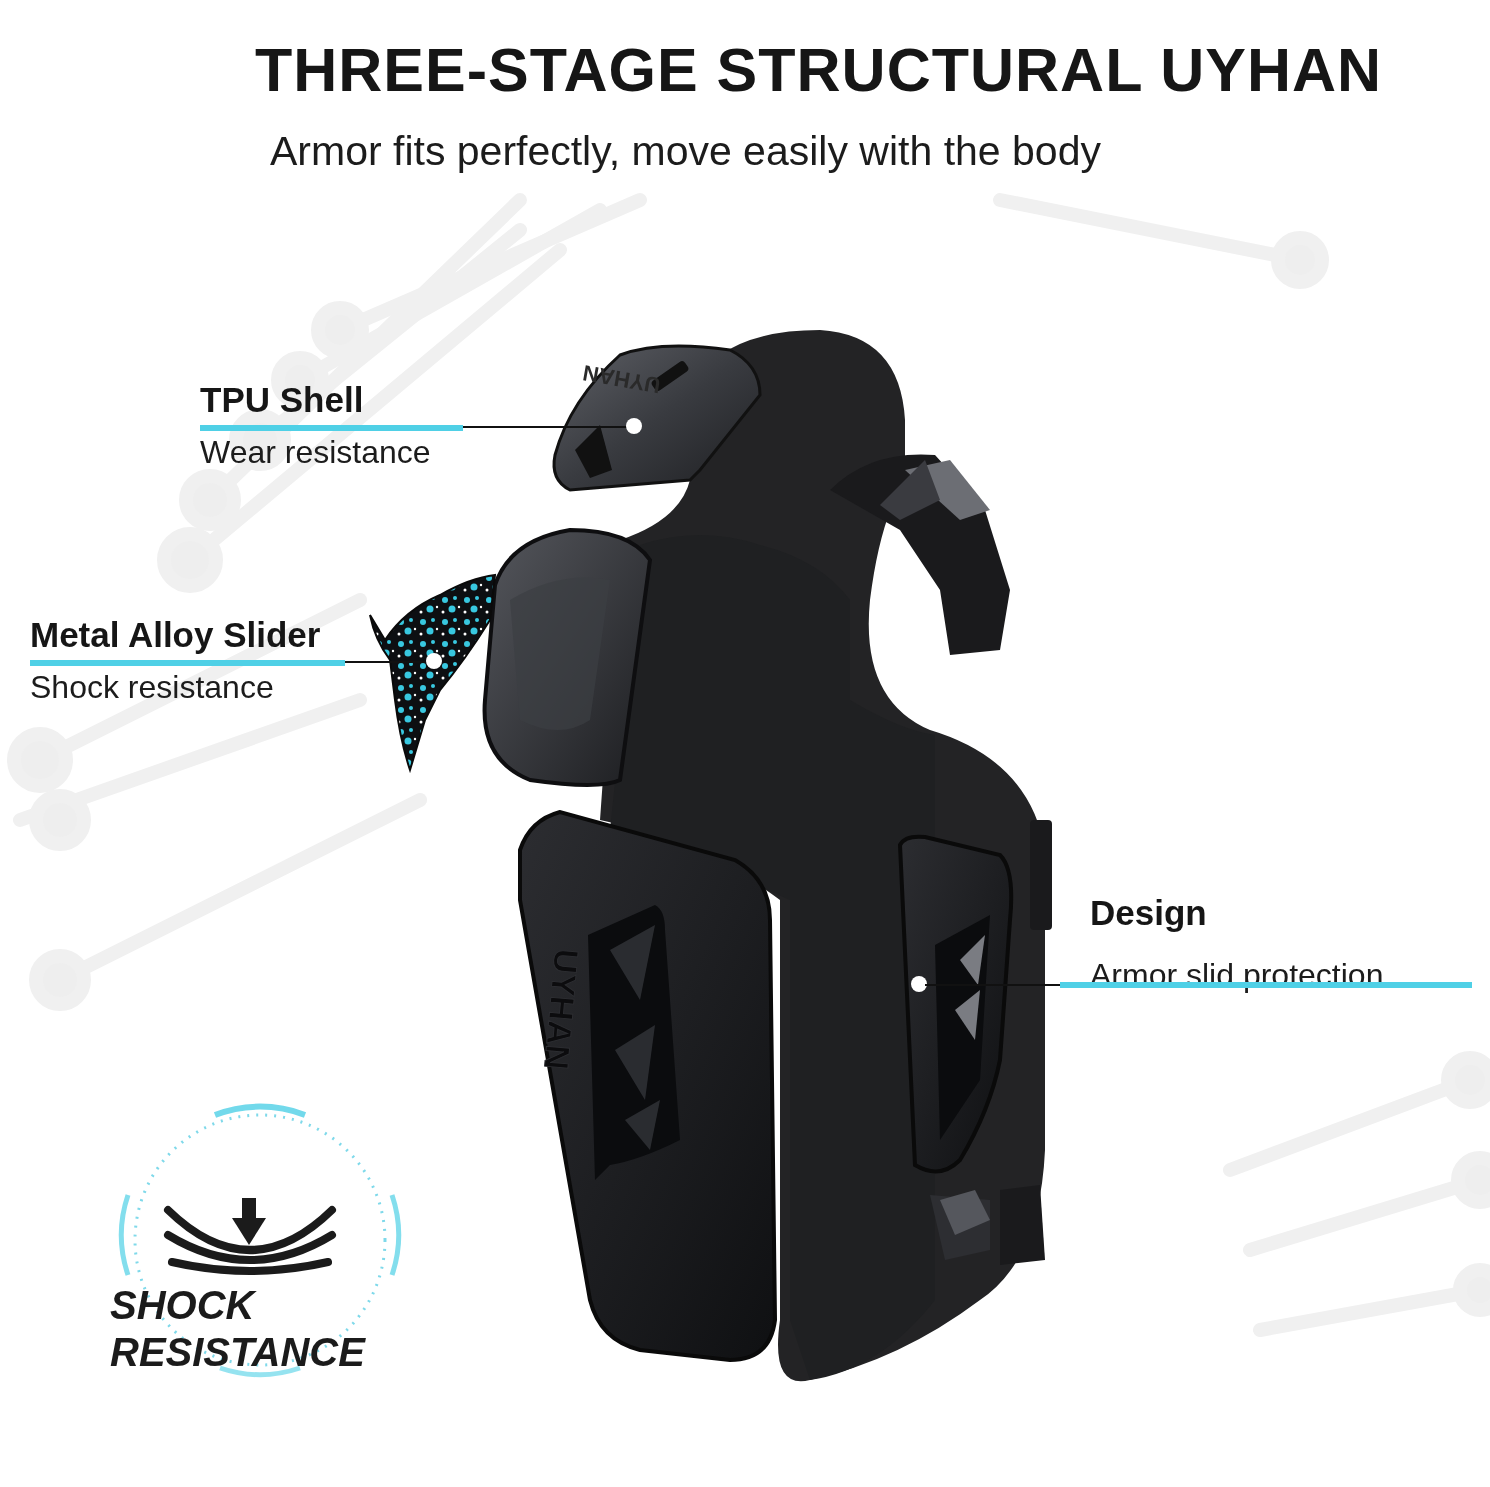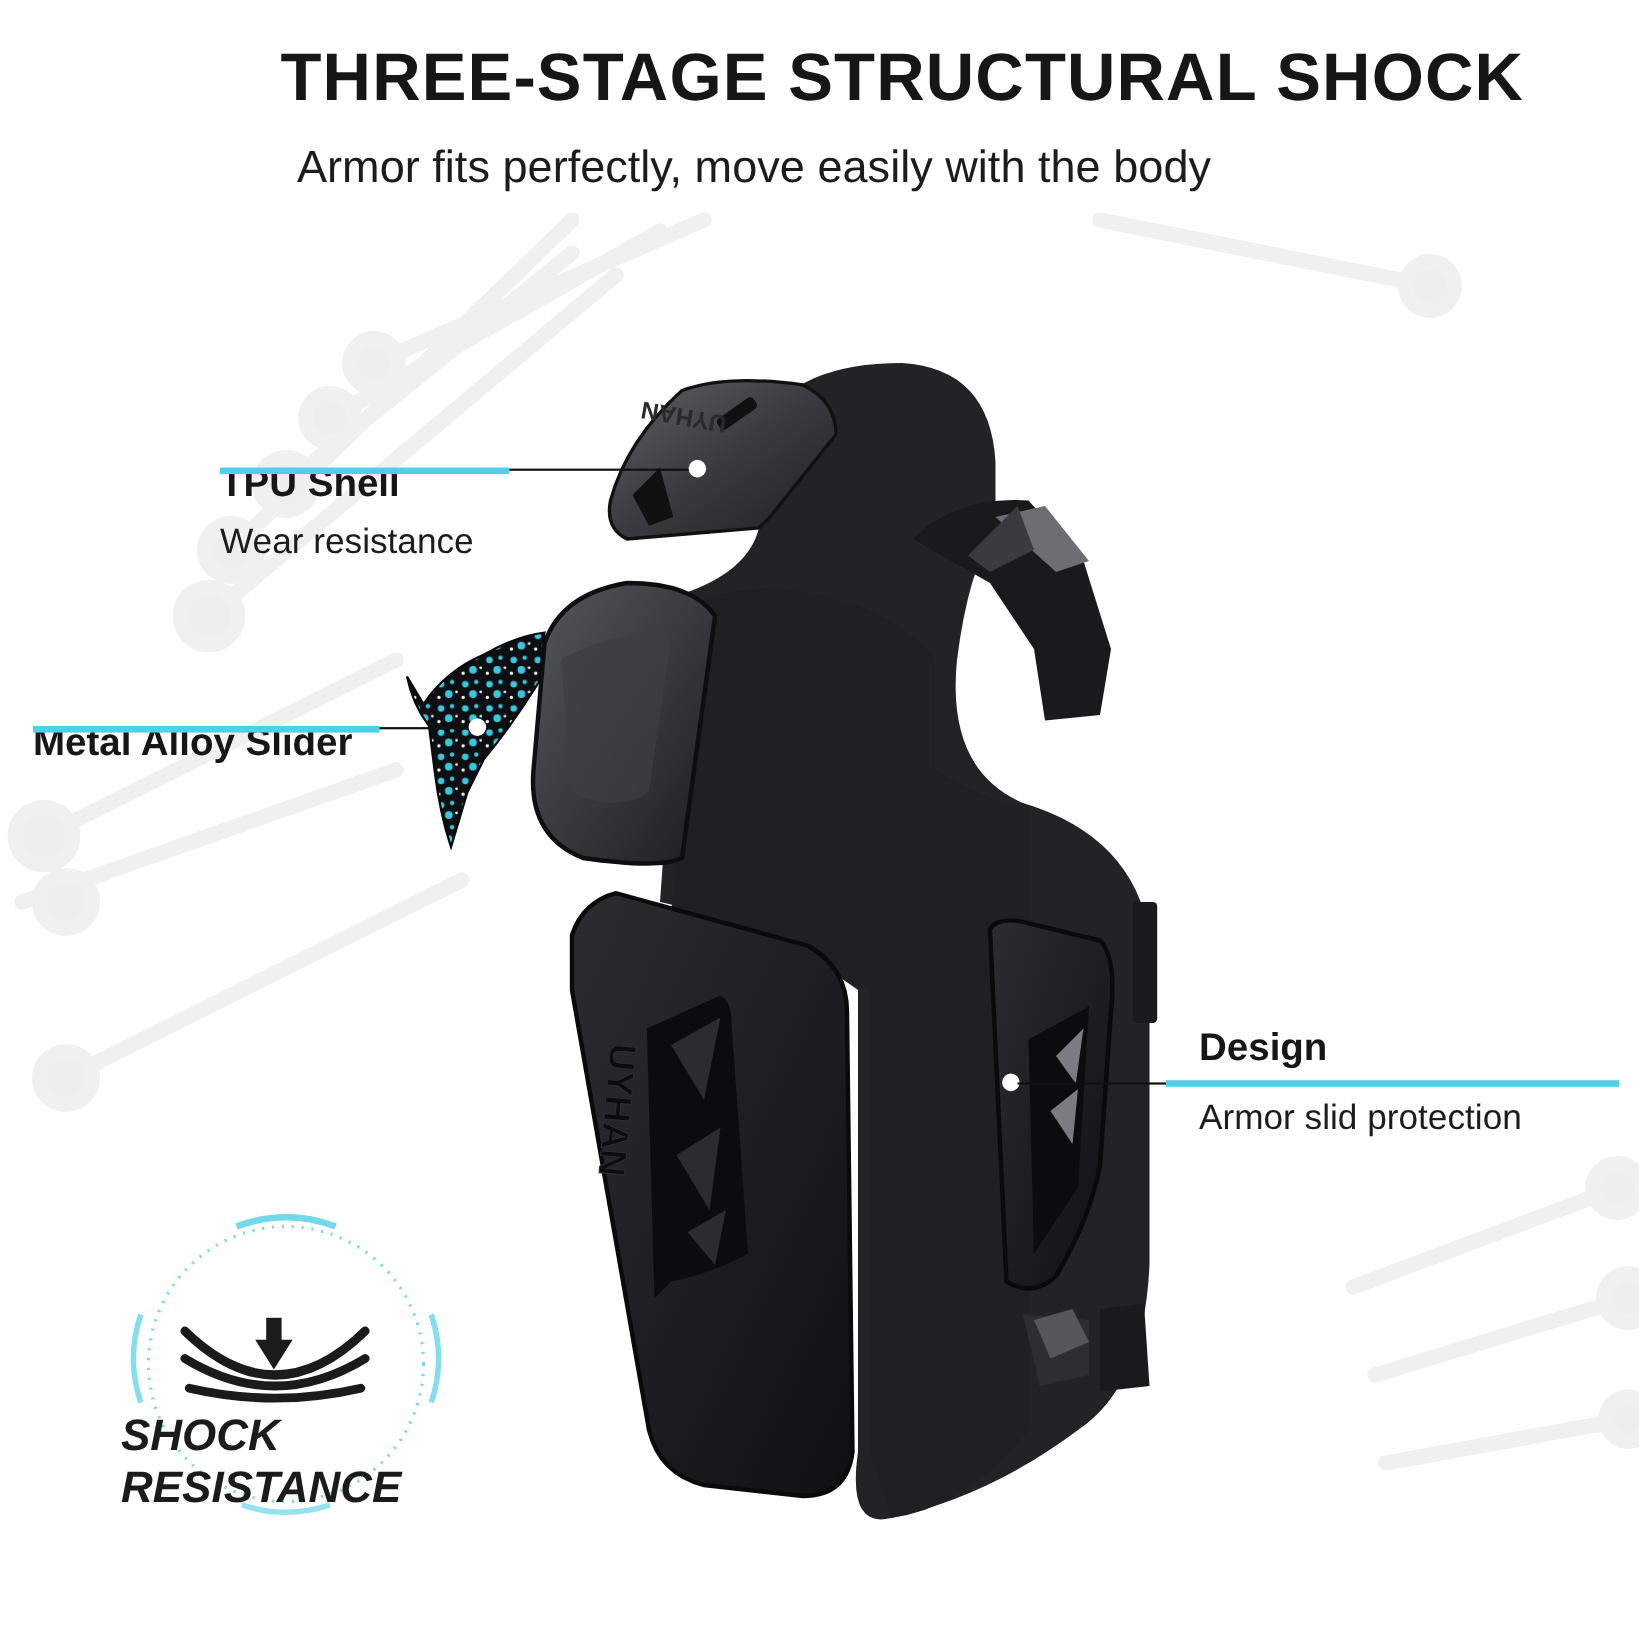--- a/index.html
+++ b/index.html
@@ -3,21 +3,21 @@
 <meta charset="utf-8">
 <style>
   html, body { margin:0; padding:0; }
   body { width:1490px; height:1487px; background:#ffffff; position:relative; overflow:hidden;
          font-family:"Liberation Sans", sans-serif; color:#1a1a1a; }
   .bg-dna { position:absolute; inset:0; pointer-events:none; }
   .headline { position:absolute; left:255px; top:40px; font-size:61px; font-weight:bold; letter-spacing:1px;
               color:#161616; margin:0; white-space:nowrap; line-height:1; }
   .subhead { position:absolute; left:258px; top:117px; font-size:41px; color:#1c1c1c; margin:12px; white-space:nowrap; line-height:1.1; }
   .product { position:absolute; inset:0; }
-  .callout { position:absolute;margin-top:40px; }
+  .callout { position:absolute; }
   .callout .title { font-size:35px; font-weight:bold; color:#161616; white-space:nowrap; line-height:1.15; display:block; }
   .callout .desc { font-size:32px; color:#1c1c1c; white-space:nowrap; line-height:1.15; display:block; }
   .cyan-bar { position:absolute; height:6px; background:#4fd0e6; }
   .leader { position:absolute; height:2px; background:#111; }
   .dot { position:absolute; width:16px; height:16px; border-radius:50%; background:#fff; }
   .badge { position:absolute; left:110px; top:1100px; width:300px; height:300px; }
   .badge .t1 { position:absolute; left:0; width:300px; text-align:left; top:185px; font-size:40px; font-weight:bold; font-style:italic; color:#1b1b1b; line-height:1; }
   .badge .t2 { position:absolute; left:0; width:300px; text-align:left; top:232px; font-size:40px; font-weight:bold; font-style:italic; color:#1b1b1b; line-height:1; }
 </style>
 </head>
@@ -45,21 +45,21 @@
       <circle cx="1470" cy="1080" r="22"></circle>
     <line x1="1250" y1="1250" x2="1480" y2="1180"></line>
       <circle cx="1480" cy="1180" r="22"></circle>
     <line x1="1260" y1="1330" x2="1480" y2="1290"></line>
       <circle cx="1480" cy="1290" r="20"></circle>
     <line x1="1000" y1="200" x2="1300" y2="260"></line>
       <circle cx="1300" cy="260" r="22"></circle>
   </g>
 </svg>
 
-<h1 class="headline">THREE-STAGE STRUCTURAL SHOCK</h1>
+<h1 class="headline">THREE-STAGE STRUCTURAL UYHAN</h1>
 <p class="subhead">Armor fits perfectly, move easily with the body</p>
 
 <svg class="product" width="1490" height="1487" viewBox="0 0 1490 1487">
   <defs>
     <linearGradient id="shellGrad" x1="0" y1="0" x2="1" y2="1">
       <stop offset="0" stop-color="#5e6066"></stop>
       <stop offset="0.5" stop-color="#393b40"></stop>
       <stop offset="1" stop-color="#1e1f22"></stop>
     </linearGradient>
     <linearGradient id="armorGrad" x1="0" y1="0" x2="1" y2="1">
@@ -123,20 +123,21 @@
 <div class="callout" style="left:200px; top:380px;">
   <span class="title">TPU Shell</span>
   <span class="desc" style="margin-top:14px;">Wear resistance</span>
 </div>
 <div class="cyan-bar" style="left:200px; top:425px; width:263px;"></div>
 <div class="leader" style="left:463px; top:426px; width:170px;"></div>
 <div class="dot" style="left:626px; top:418px;"></div>
 
 <div class="callout" style="left:30px; top:615px;">
   <span class="title">Metal Alloy Slider</span>
+  <span class="desc" style="margin-top:14px;">Shock resistance</span>
 </div>
 <div class="cyan-bar" style="left:30px; top:660px; width:315px;"></div>
 <div class="leader" style="left:345px; top:661px; width:85px;"></div>
 <div class="dot" style="left:426px; top:653px;"></div>
 
 <div class="callout" style="left:1090px; top:893px;">
   <span class="title">Design</span>
   <span class="desc" style="margin-top:24px;">Armor slid protection</span>
 </div>
 <div class="dot" style="left:911px; top:976px;"></div>

